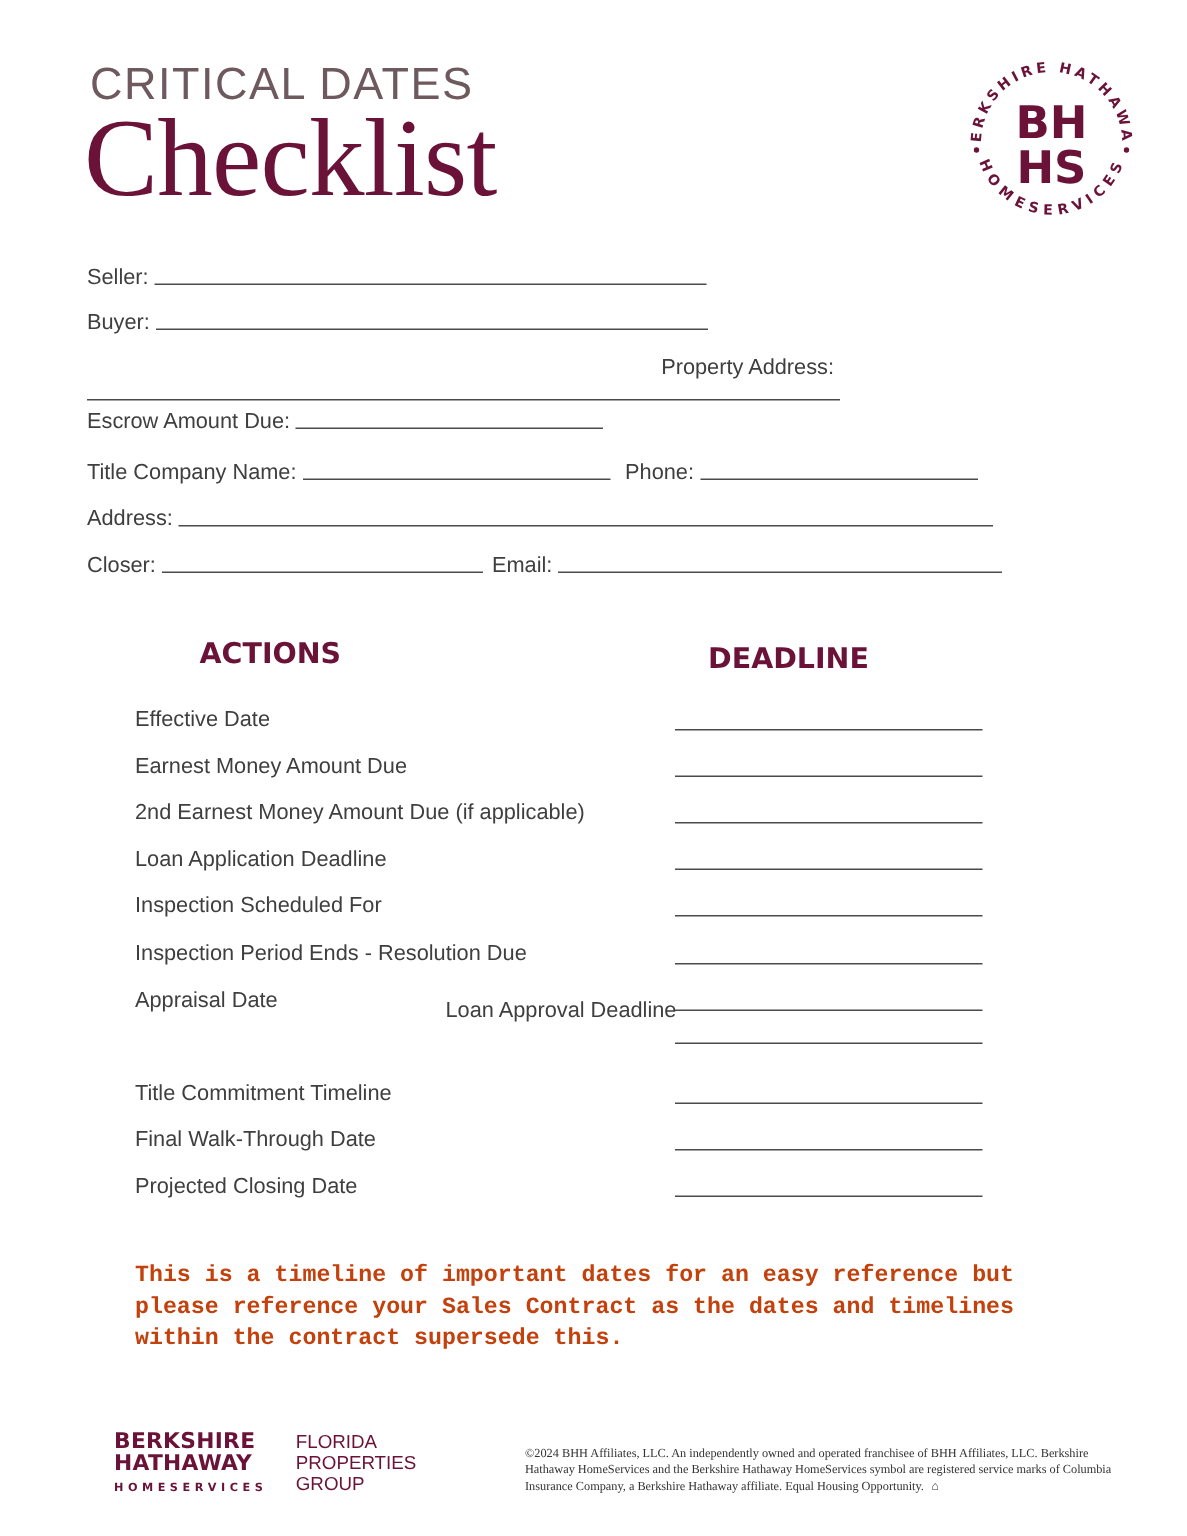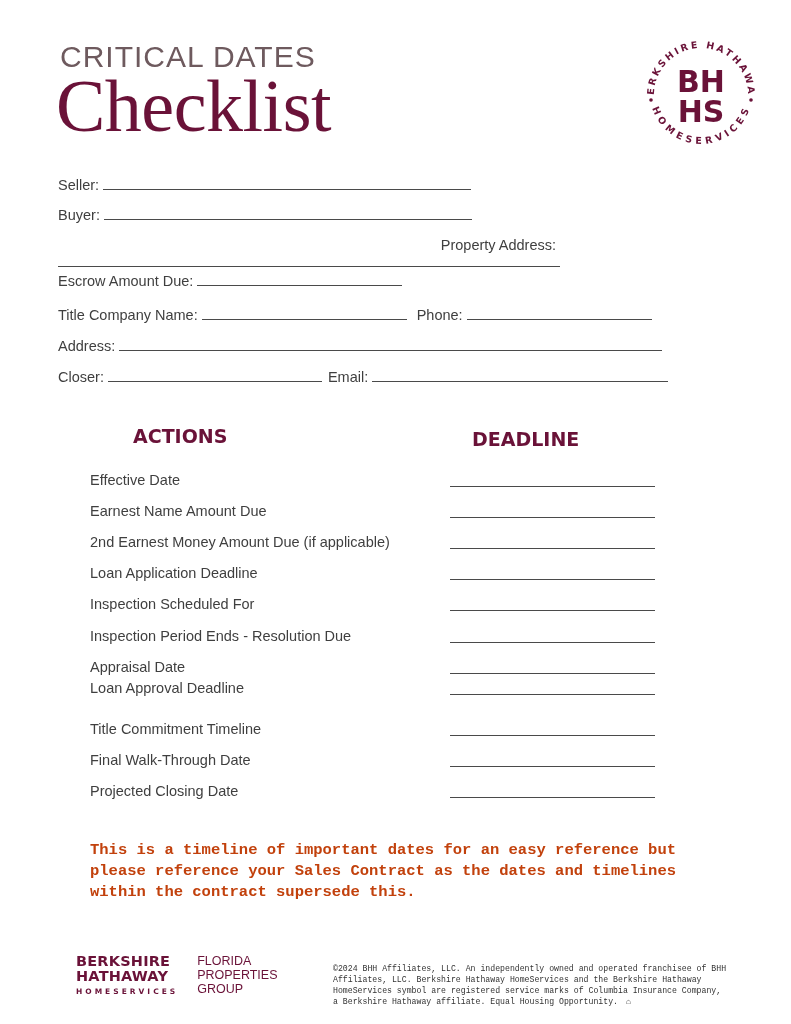--- a/index.html
+++ b/index.html
@@ -36,21 +36,21 @@
     font-size: 15.5px; line-height: 21px; color: #c2410c;
   }
 
   .footer-logo { position: absolute; left: 76px; top: 954px; display: flex; align-items: flex-start; }
   .fl-left { font-family: "DejaVu Sans", sans-serif; color: #6a1238; }
   .fl-left .big { font-weight: bold; font-size: 14.5px; line-height: 15px; letter-spacing: 0.2px; }
   .fl-left .small { font-weight: bold; font-size: 7.5px; letter-spacing: 3px; margin-top: 3px; }
   .fl-div { width: 1px; background: #6a1238; margin: 2px 8px 0 10px; }
   .fl-right { font-family: "Liberation Sans", sans-serif; color: #6a1238; font-size: 12.5px; line-height: 14px; }
 
-  .legal { position: absolute; left: 333px; top: 963px; width: 395px; font-family: Liberation Mono, monospace; font-size: 8.2px; line-height: 11px; color: #333; }
+  .legal { position: absolute; left: 350px; top: 963px; width: 395px; font-family: Liberation Serif, serif; font-size: 8.2px; line-height: 11px; color: #333; }
 </style>
 </head>
 <body>
 
 <div class="title-small">CRITICAL DATES</div>
 <div class="title-big">Checklist</div>
 
 <svg class="logo" viewBox="0 0 130 130">
   <defs>
     <path id="arcTop" d="M 18 65 A 47 47 0 0 1 112 65"></path>
@@ -103,21 +103,21 @@
 
 <div class="col-head" style="left:133px; top:425px;">ACTIONS</div>
 <div class="col-head" style="left:472px; top:428px;">DEADLINE</div>
 
 <div id="rows">
     <div class="action-row" style="top: 472px;">
       <span class="action-label">Effective Date</span>
       <span class="deadline-line"><input class="field-input" value="" style=""></span>
     </div>
     <div class="action-row" style="top: 503.1px;">
-      <span class="action-label">Earnest Name Amount Due</span>
+      <span class="action-label">Earnest Money Amount Due</span>
       <span class="deadline-line"><input class="field-input" value="" style=""></span>
     </div>
     <div class="action-row" style="top: 534.2px;">
       <span class="action-label">2nd Earnest Money Amount Due (if applicable)</span>
       <span class="deadline-line"><input class="field-input" value="" style=""></span>
     </div>
     <div class="action-row" style="top: 565.3px;">
       <span class="action-label">Loan Application Deadline</span>
       <span class="deadline-line"><input class="field-input" value="" style=""></span>
     </div>
@@ -126,21 +126,21 @@
       <span class="deadline-line"><input class="field-input" value="" style=""></span>
     </div>
     <div class="action-row" style="top: 627.5px;">
       <span class="action-label">Inspection Period Ends - Resolution Due</span>
       <span class="deadline-line"><input class="field-input" value="" style=""></span>
     </div>
     <div class="action-row" style="top: 658.6px;">
       <span class="action-label">Appraisal Date</span>
       <span class="deadline-line"><input class="field-input" value="" style=""></span>
     </div>
-    <div class="action-row" style="top: 680px;">
+    <div class="action-row" style="top: 666px; flex-direction: column;">
       <span class="action-label">Loan Approval Deadline</span>
       <span class="deadline-line"><input class="field-input" value="" style=""></span>
     </div>
     <div class="action-row" style="top: 720.8px;">
       <span class="action-label">Title Commitment Timeline</span>
       <span class="deadline-line"><input class="field-input" value="" style=""></span>
     </div>
     <div class="action-row" style="top: 751.9px;">
       <span class="action-label">Final Walk-Through Date</span>
       <span class="deadline-line"><input class="field-input" value="" style=""></span>

